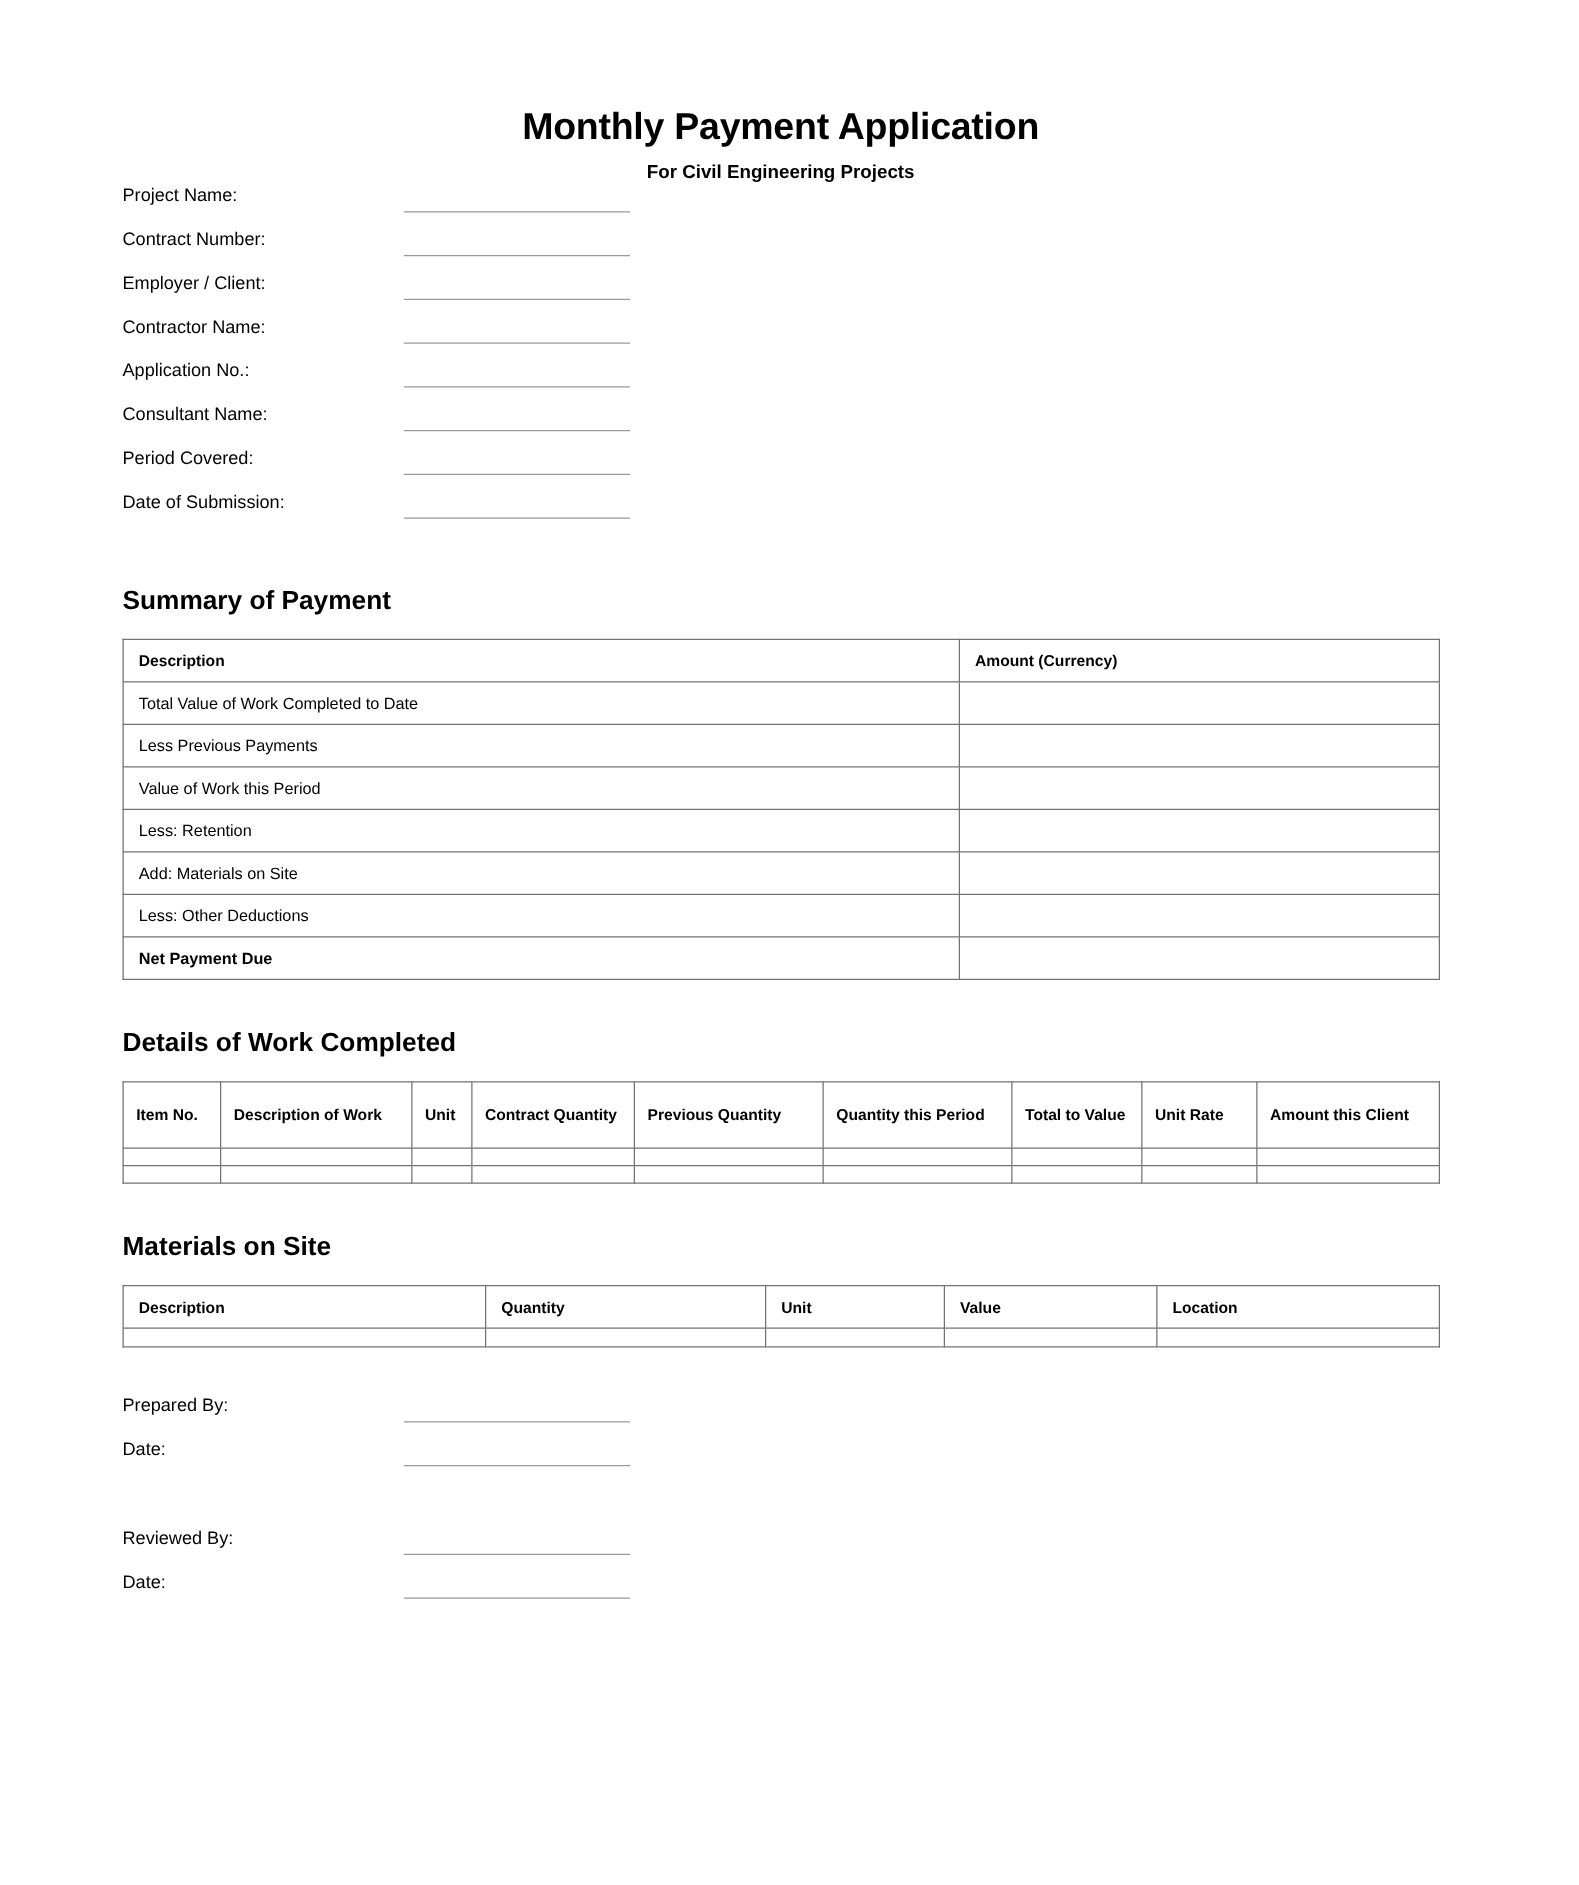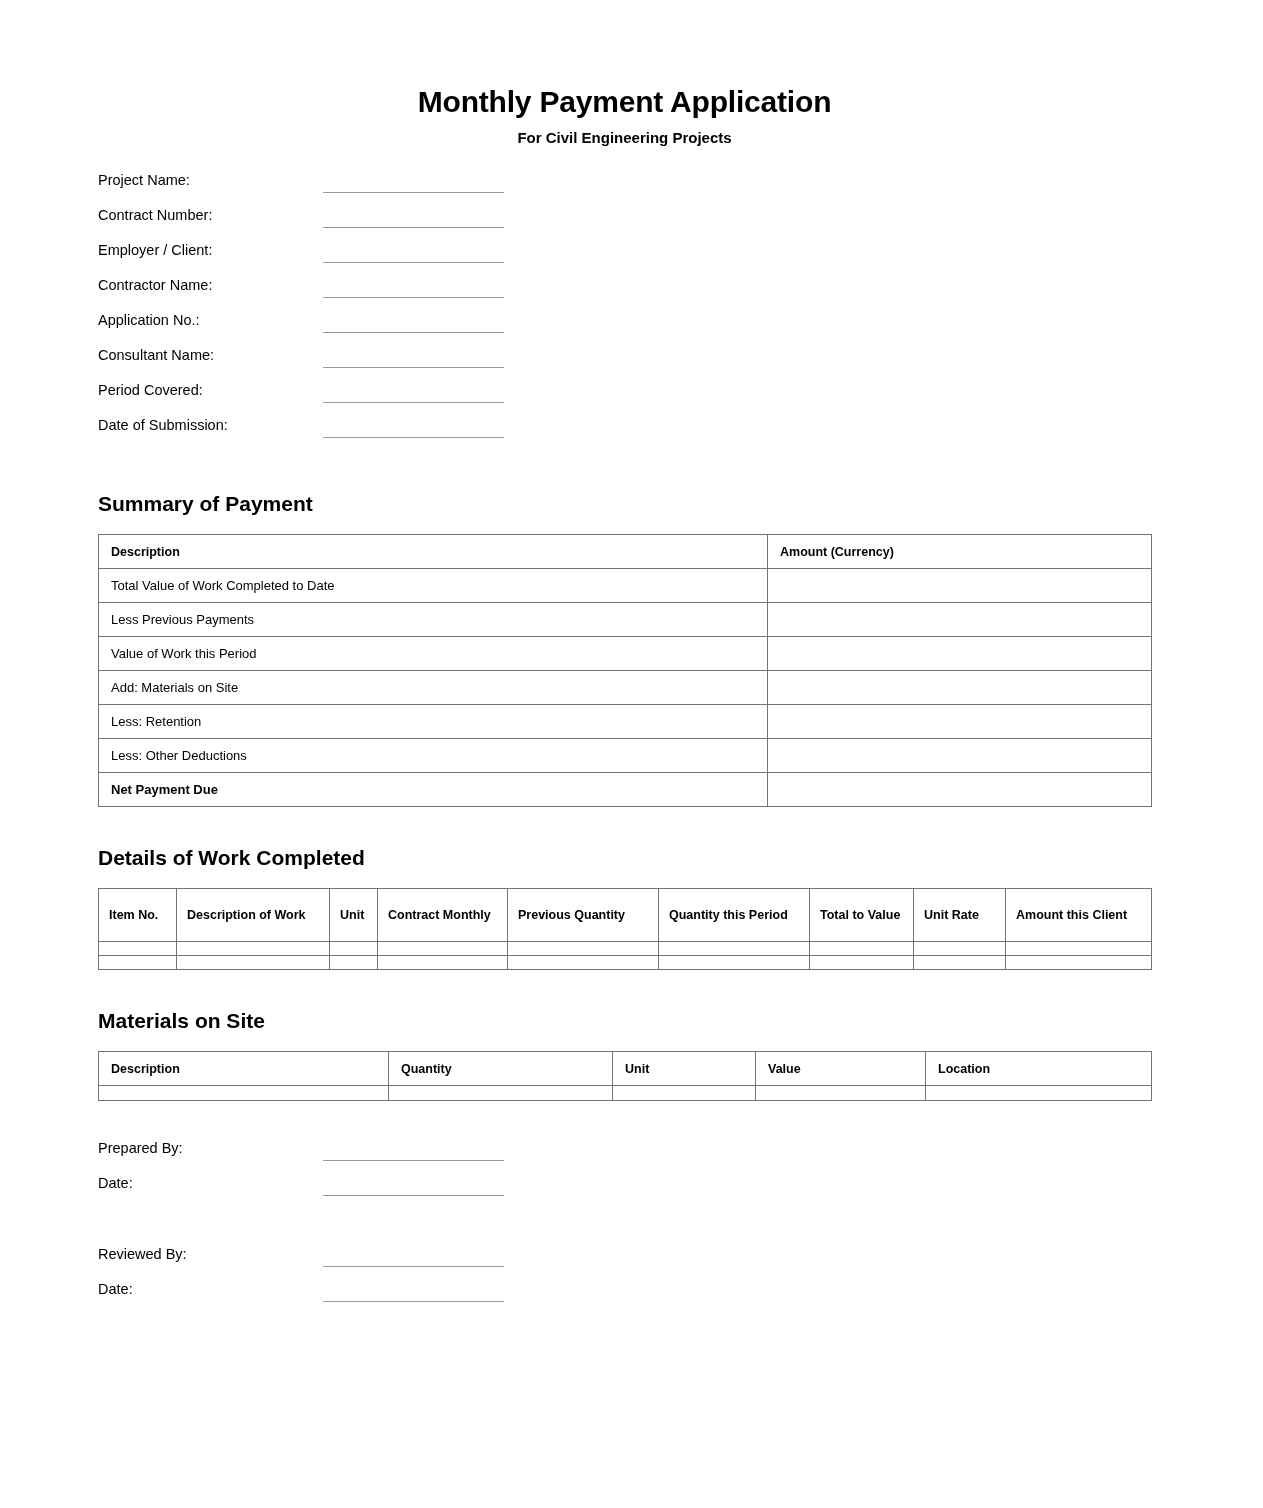--- a/index.html
+++ b/index.html
@@ -42,21 +42,21 @@
     text-align: center;
     font-size: 15px;
     font-weight: bold;
     margin: 0;
     padding-top: 9px;
     line-height: 18px;
   }
 
   
   .meta-block {
-    margin-top: 23px;
+    margin-top: 0;
     text-align: center;
   }
   .meta-row {
     position: relative;
     height: 35px;
   }
   .meta-label {
     position: absolute;
     left: 0;
     top: 0;
@@ -241,25 +241,25 @@
         </tr>
         <tr>
           <td>Less Previous Payments</td>
           <td></td>
         </tr>
         <tr>
           <td>Value of Work this Period</td>
           <td></td>
         </tr>
         <tr>
+          <td>Less: Retention</td>
+          <td></td>
+        </tr>
+        <tr>
           <td>Add: Materials on Site</td>
-          <td></td>
-        </tr>
-        <tr>
-          <td>Less: Retention</td>
           <td></td>
         </tr>
         <tr>
           <td>Less: Other Deductions</td>
           <td></td>
         </tr>
         <tr class="total-row">
           <td>Net Payment Due</td>
           <td></td>
         </tr>
@@ -278,21 +278,21 @@
           <col class="c-qtp">
         <col class="c-ttd">
           <col class="c-ur">
           <col class="c-atp">
       </colgroup>
       <thead>
         <tr>
           <th>Item No.</th>
           <th>Description of Work</th>
           <th>Unit</th>
-          <th>Contract Monthly</th>
+          <th>Contract Quantity</th>
           <th>Previous Quantity</th>
           <th>Quantity this Period</th>
           <th>Total to Value</th>
           <th>Unit Rate</th>
           <th>Amount this Client</th>
         </tr>
       </thead>
       <tbody>
         <tr>
           <td></td>

